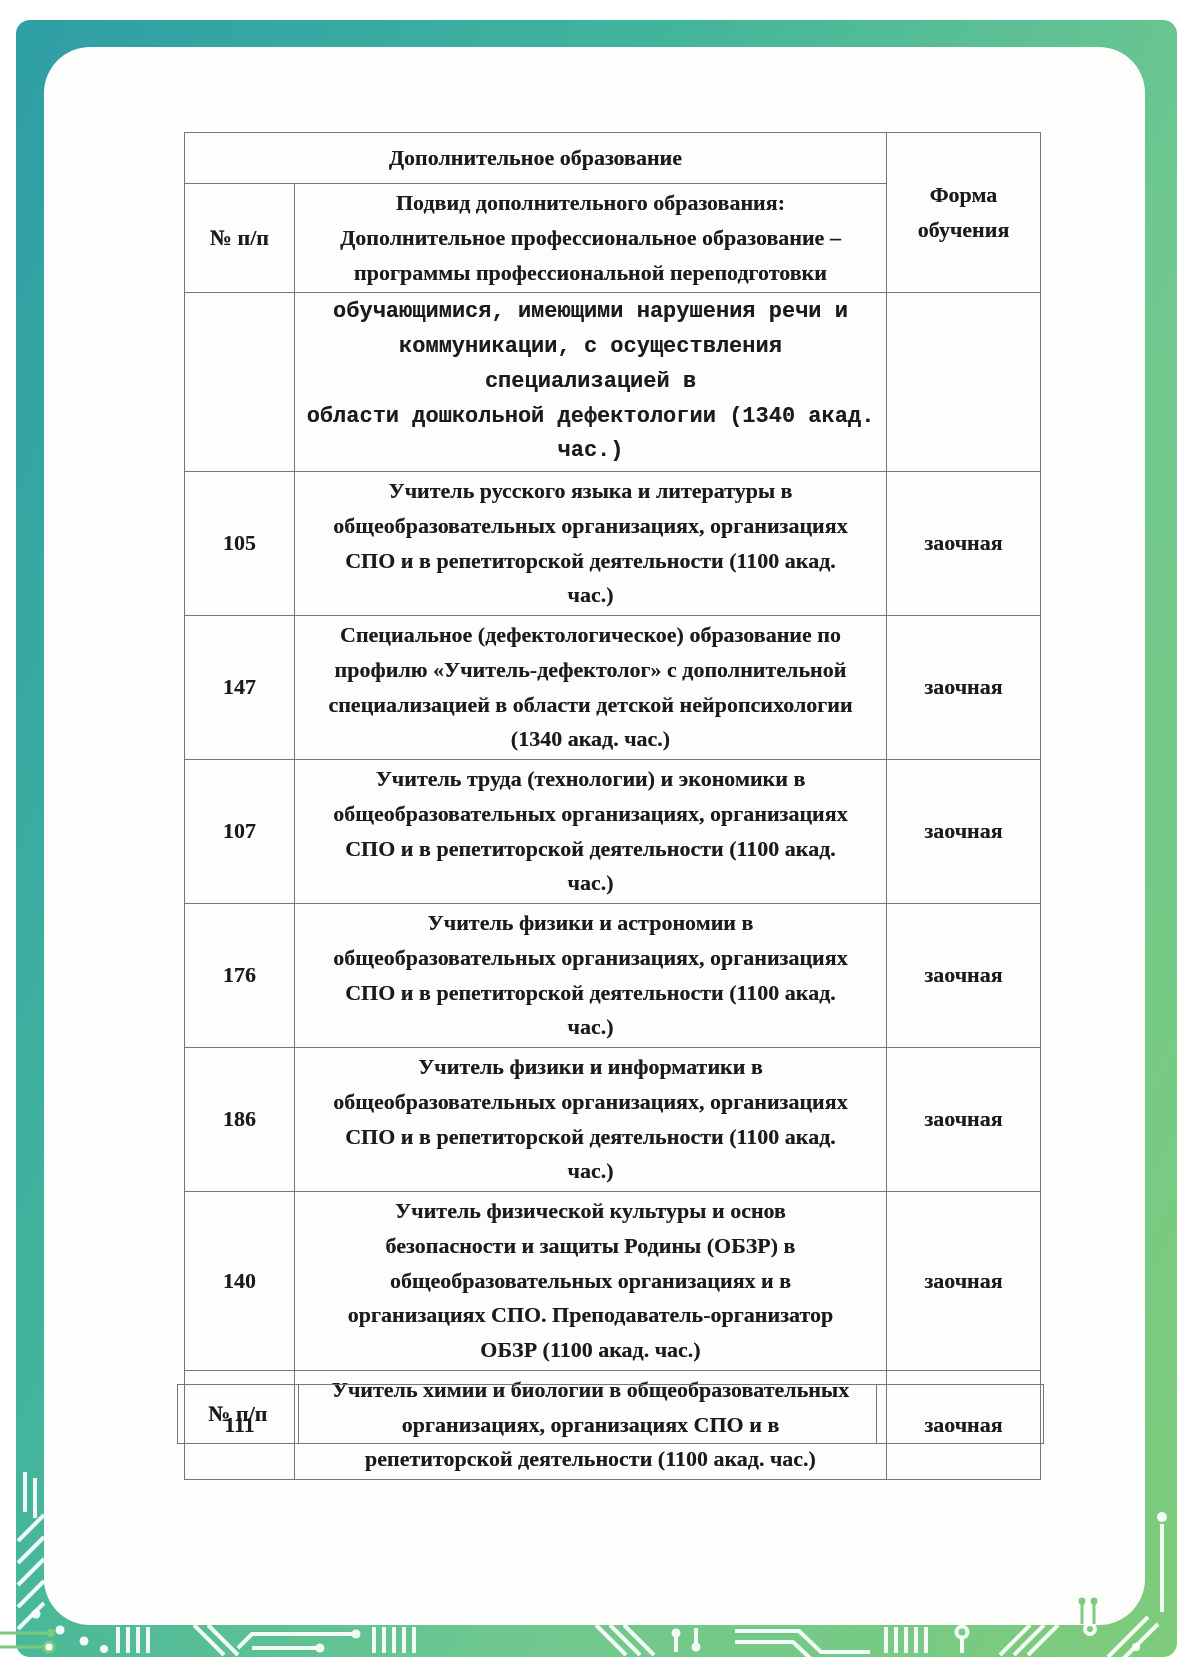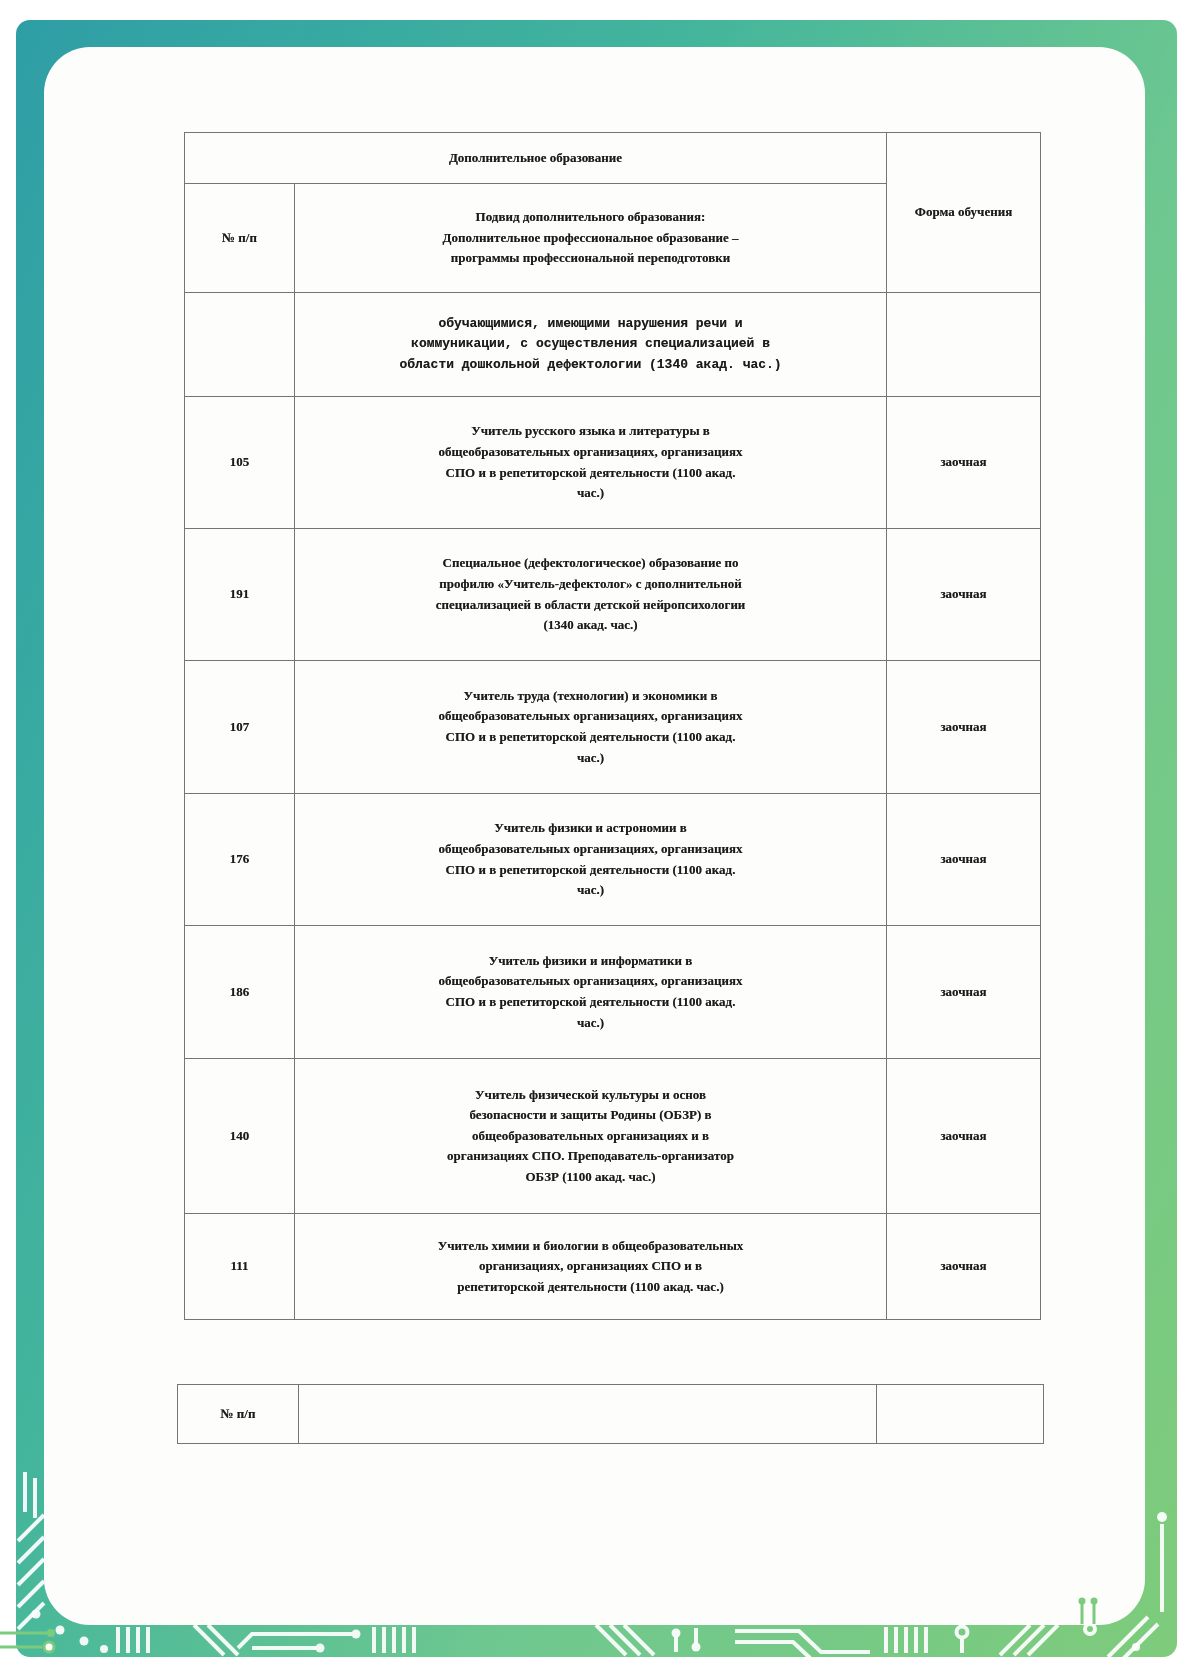--- a/index.html
+++ b/index.html
@@ -22,21 +22,21 @@
   }
   .circuit{position:absolute;left:0;top:1455px;}
   
   table.tbl{
     position:absolute;border-collapse:collapse;table-layout:fixed;
     color:#1b1b1b;font-weight:700;
   }
   table.tbl td{
     border:1px solid #757575;
     text-align:center;vertical-align:middle;
-    font-size:13px;line-height:1.58;
+    font-size:22px;line-height:1.58;
     padding:2px 8px;
     background:transparent;
   }
   table.main{left:184px;top:132px;width:856px;}
   table.addr{left:177px;top:1384px;width:866px;}
   tr.h51{height:51px;}  tr.h109{height:109px;} tr.h104{height:104px;font-family:Liberation Mono, monospace;}
   tr.h132{height:132px;} tr.h133{height:133px;} tr.h155{height:155px;}
   tr.h106{height:106px;} tr.h77{height:77px;}  tr.h59{height:59px;}
   td.title-cell{font-size:20px;}
   td.num-cell{font-size:20px;}
@@ -127,21 +127,21 @@
       <td class="num-cell">105</td>
       <td>
             <div>Учитель русского языка и литературы в</div>
             <div>общеобразовательных организациях, организациях</div>
             <div>СПО и в репетиторской деятельности (1100 акад.</div>
             <div>час.)</div>
           </td>
       <td>заочная</td>
     </tr>
     <tr class="h132">
-      <td class="num-cell">191</td>
+      <td class="num-cell">147</td>
       <td>
             <div>Специальное (дефектологическое) образование по</div>
             <div>профилю «Учитель-дефектолог» с дополнительной</div>
             <div>специализацией в области детской нейропсихологии</div>
             <div>(1340 акад. час.)</div>
           </td>
       <td>заочная</td>
     </tr>
     <tr class="h133">
       <td class="num-cell">107</td>

